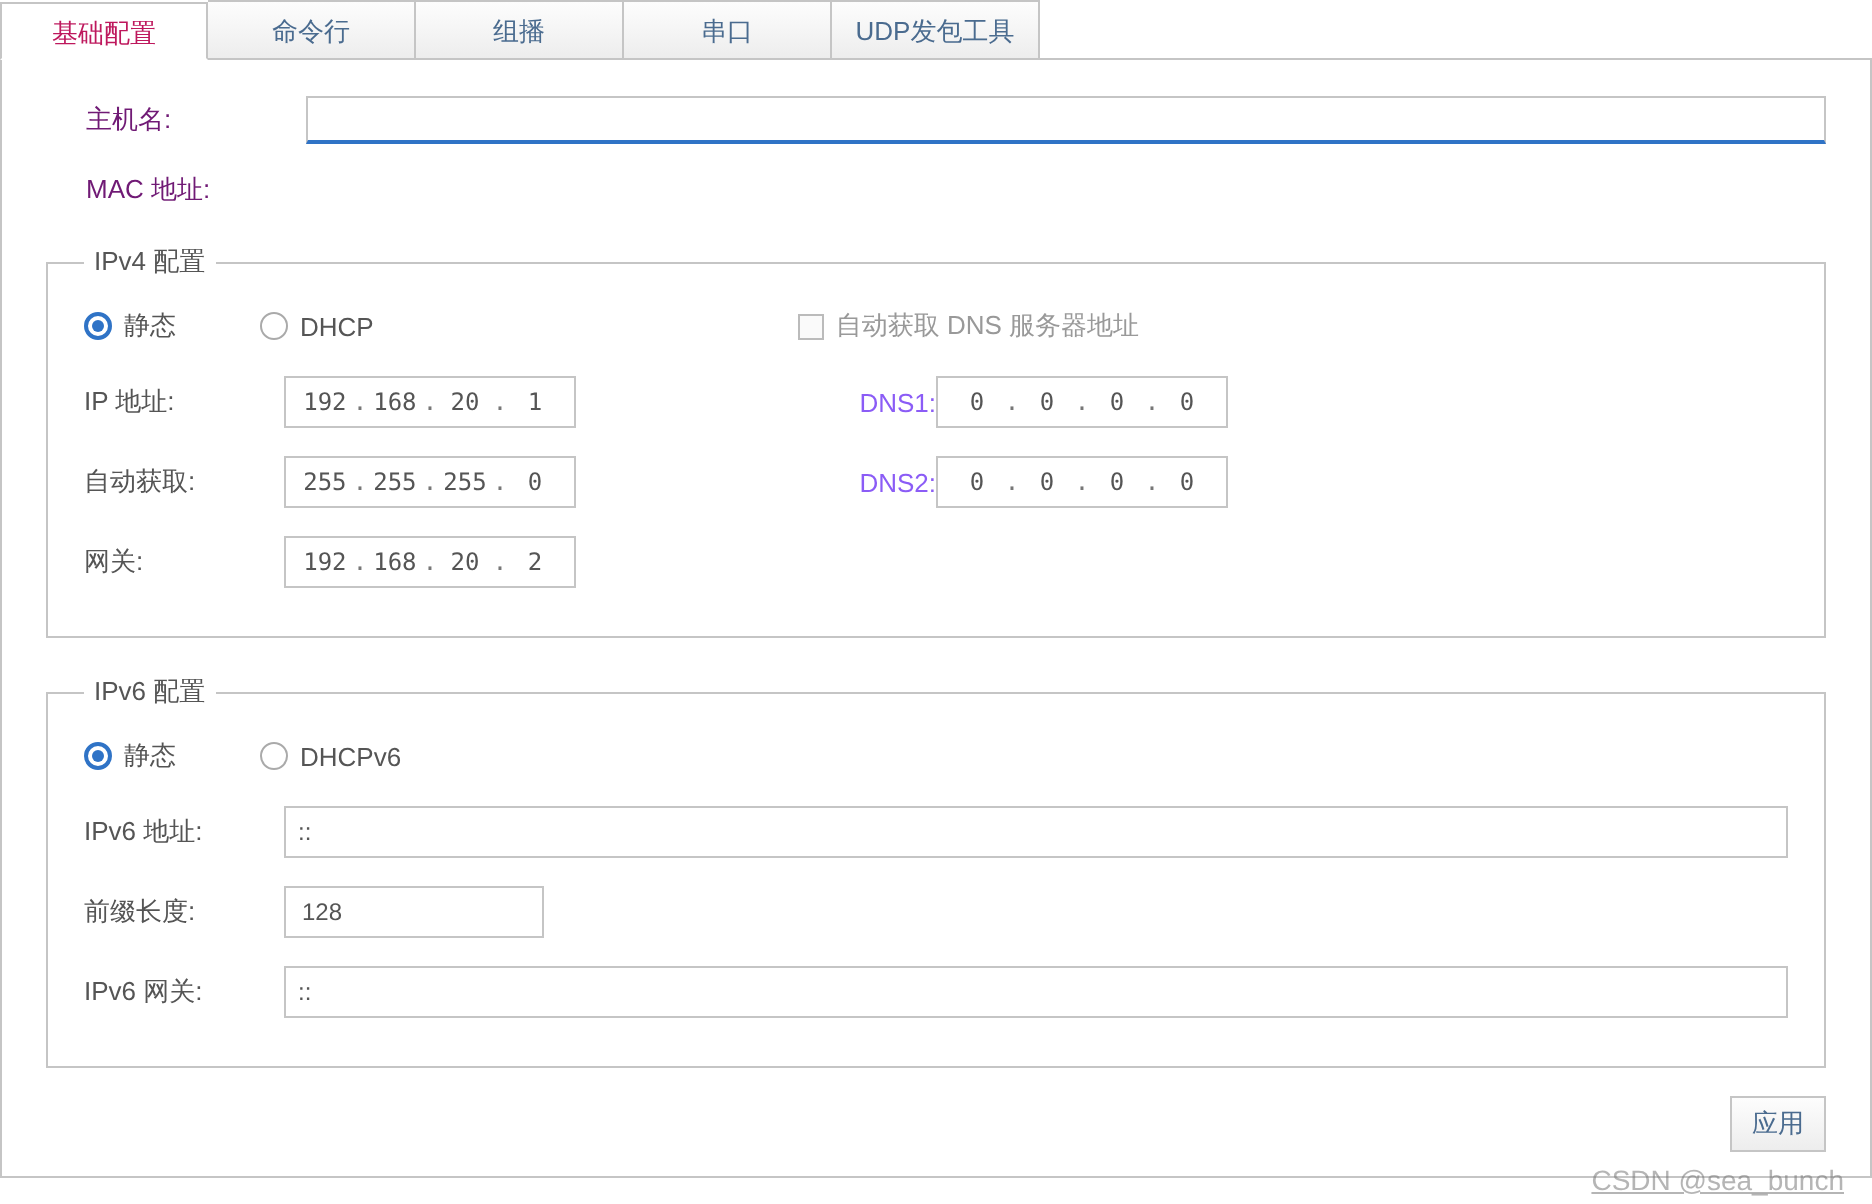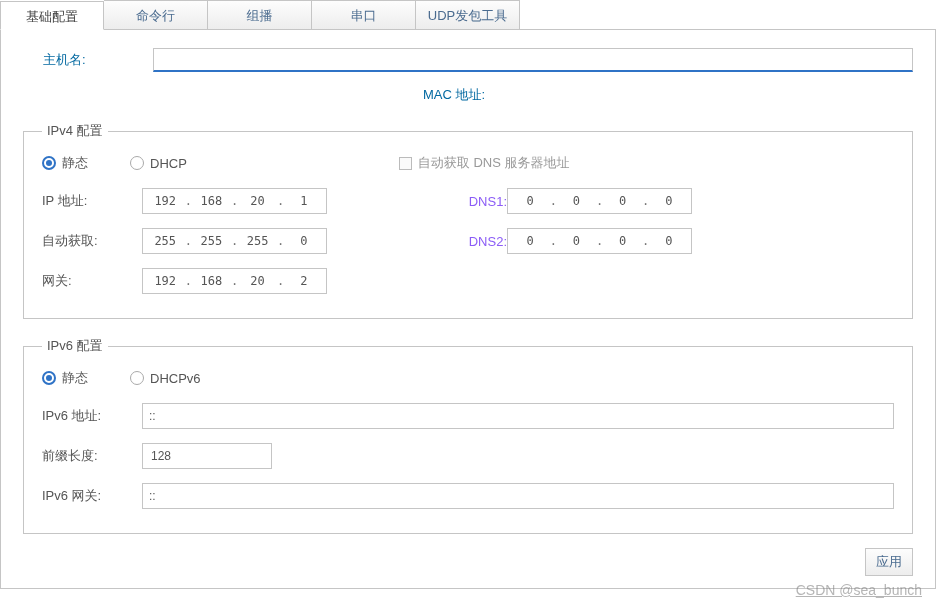--- a/index.html
+++ b/index.html
@@ -29,35 +29,35 @@
       border-left: none;
       font-size: 13px;
       line-height: 17px;
     }
     .tab:first-child { border-left: 1px solid #c5c5c5; }
     .tab.active {
       background: #fff;
       border-bottom: 1px solid #fff;
       position: relative;
       top: 1px;
-      color: #404040;
+      color: #be185d;
     }
     .content {
       padding: 18px 22px 12px 22px;
       border: 1px solid #c5c5c5;
       border-top: none;
     }
     .row {
       display: flex;
       align-items: center;
       margin-bottom: 14px;
     }
     .label {
       width: 110px;
-      color: #0369a1;
+      color: #701a75;
     }
     .input-text {
       flex: 1;
       height: 24px;
       border: 1px solid #c5c5c5;
       padding: 2px 6px;
       font-family: inherit;
       font-size: 12px;
       color: #555;
     }
@@ -128,21 +128,21 @@
     }
     .field-label {
       width: 100px;
       color: #555;
     }
     .ip-input {
       display: flex;
       align-items: center;
       border: 1px solid #c5c5c5;
       height: 26px;
-      width: 185px;
+      width: 146px;
       padding: 0 6px;
       font-family: monospace;
       font-size: 12px;
       color: #555;
       justify-content: space-around;
     }
     .ip-oct { width: 26px; text-align: center; }
     .ip-dot { color: #777; }
     .dns-section {
       margin-left: 110px;
@@ -194,21 +194,21 @@
   <div class="tab">串口</div>
   <div class="tab">UDP发包工具</div>
 </div>
 
 <div class="content">
 
   <div class="row" style="padding-left:20px;">
     <div class="label">主机名:</div>
     <input class="input-text input-hostname" value="" style="">
   </div>
-  <div class="row" style="padding-left:20px;flex-direction:column;">
+  <div class="row" style="padding-left:20px;">
     <div class="label">MAC 地址:</div>
   </div>
 
   <fieldset>
     <legend>IPv4 配置</legend>
 
     <div class="radio-row">
       <div class="radio-group">
         <span class="radio checked"></span>
         <span>静态</span>

